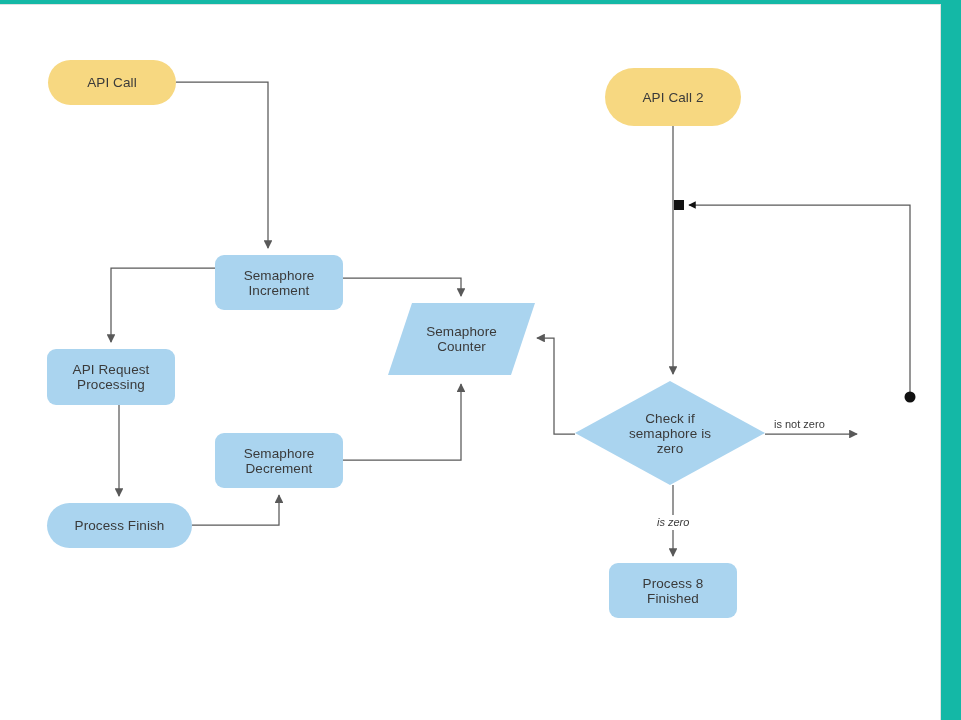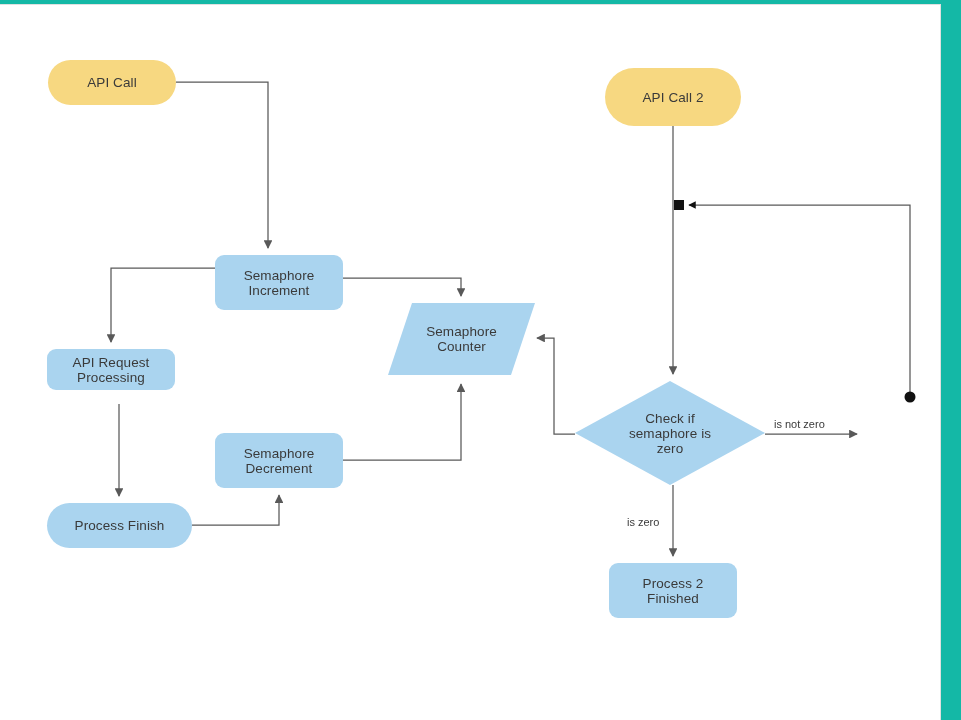--- a/index.html
+++ b/index.html
@@ -147,21 +147,21 @@
   </div>
 
   <div class="node" style="left:388px; top:303px; width:147px; height:72px;">
     <svg class="shape-bg" viewBox="0 0 147 72" preserveAspectRatio="none">
       <polygon points="24,0 147,0 123,72 0,72" fill="#aad4ef"></polygon>
     </svg>
     <span class="node-label">Semaphore
 Counter</span>
   </div>
 
-  <div class="node" style="left:47px; top:349px; width:128px; height:41px;">
+  <div class="node" style="left:47px; top:349px; width:128px; height:56px;">
     <div class="shape-bg rrect-blue"></div>
     <span class="node-label">API Request
 Processing</span>
   </div>
 
   <div class="node" style="left:215px; top:433px; width:128px; height:55px;">
     <div class="shape-bg rrect-blue"></div>
     <span class="node-label">Semaphore
 Decrement</span>
   </div>
@@ -176,20 +176,20 @@
   </div>
 
   <div class="node" style="left:47px; top:503px; width:145px; height:45px;">
     <div class="shape-bg pill-blue"></div>
     <span class="node-label">Process Finish</span>
   </div>
 
 
   <div class="node" style="left:609px; top:563px; width:128px; height:55px;">
     <div class="shape-bg rrect-blue"></div>
-    <span class="node-label">Process 2 Finished</span>
+    <span class="node-label">Process 8 Finished</span>
   </div>
 
   <div class="edge-label" style="left:771px; top:417px;">is not zero</div>
 
-  <div class="edge-label" style="left:624px; top:515px;">is zero</div>
+  <div class="edge-label" style="left:654px; top:515px;font-style:italic;">is zero</div>
 
 </div>
 
 </body></html>

